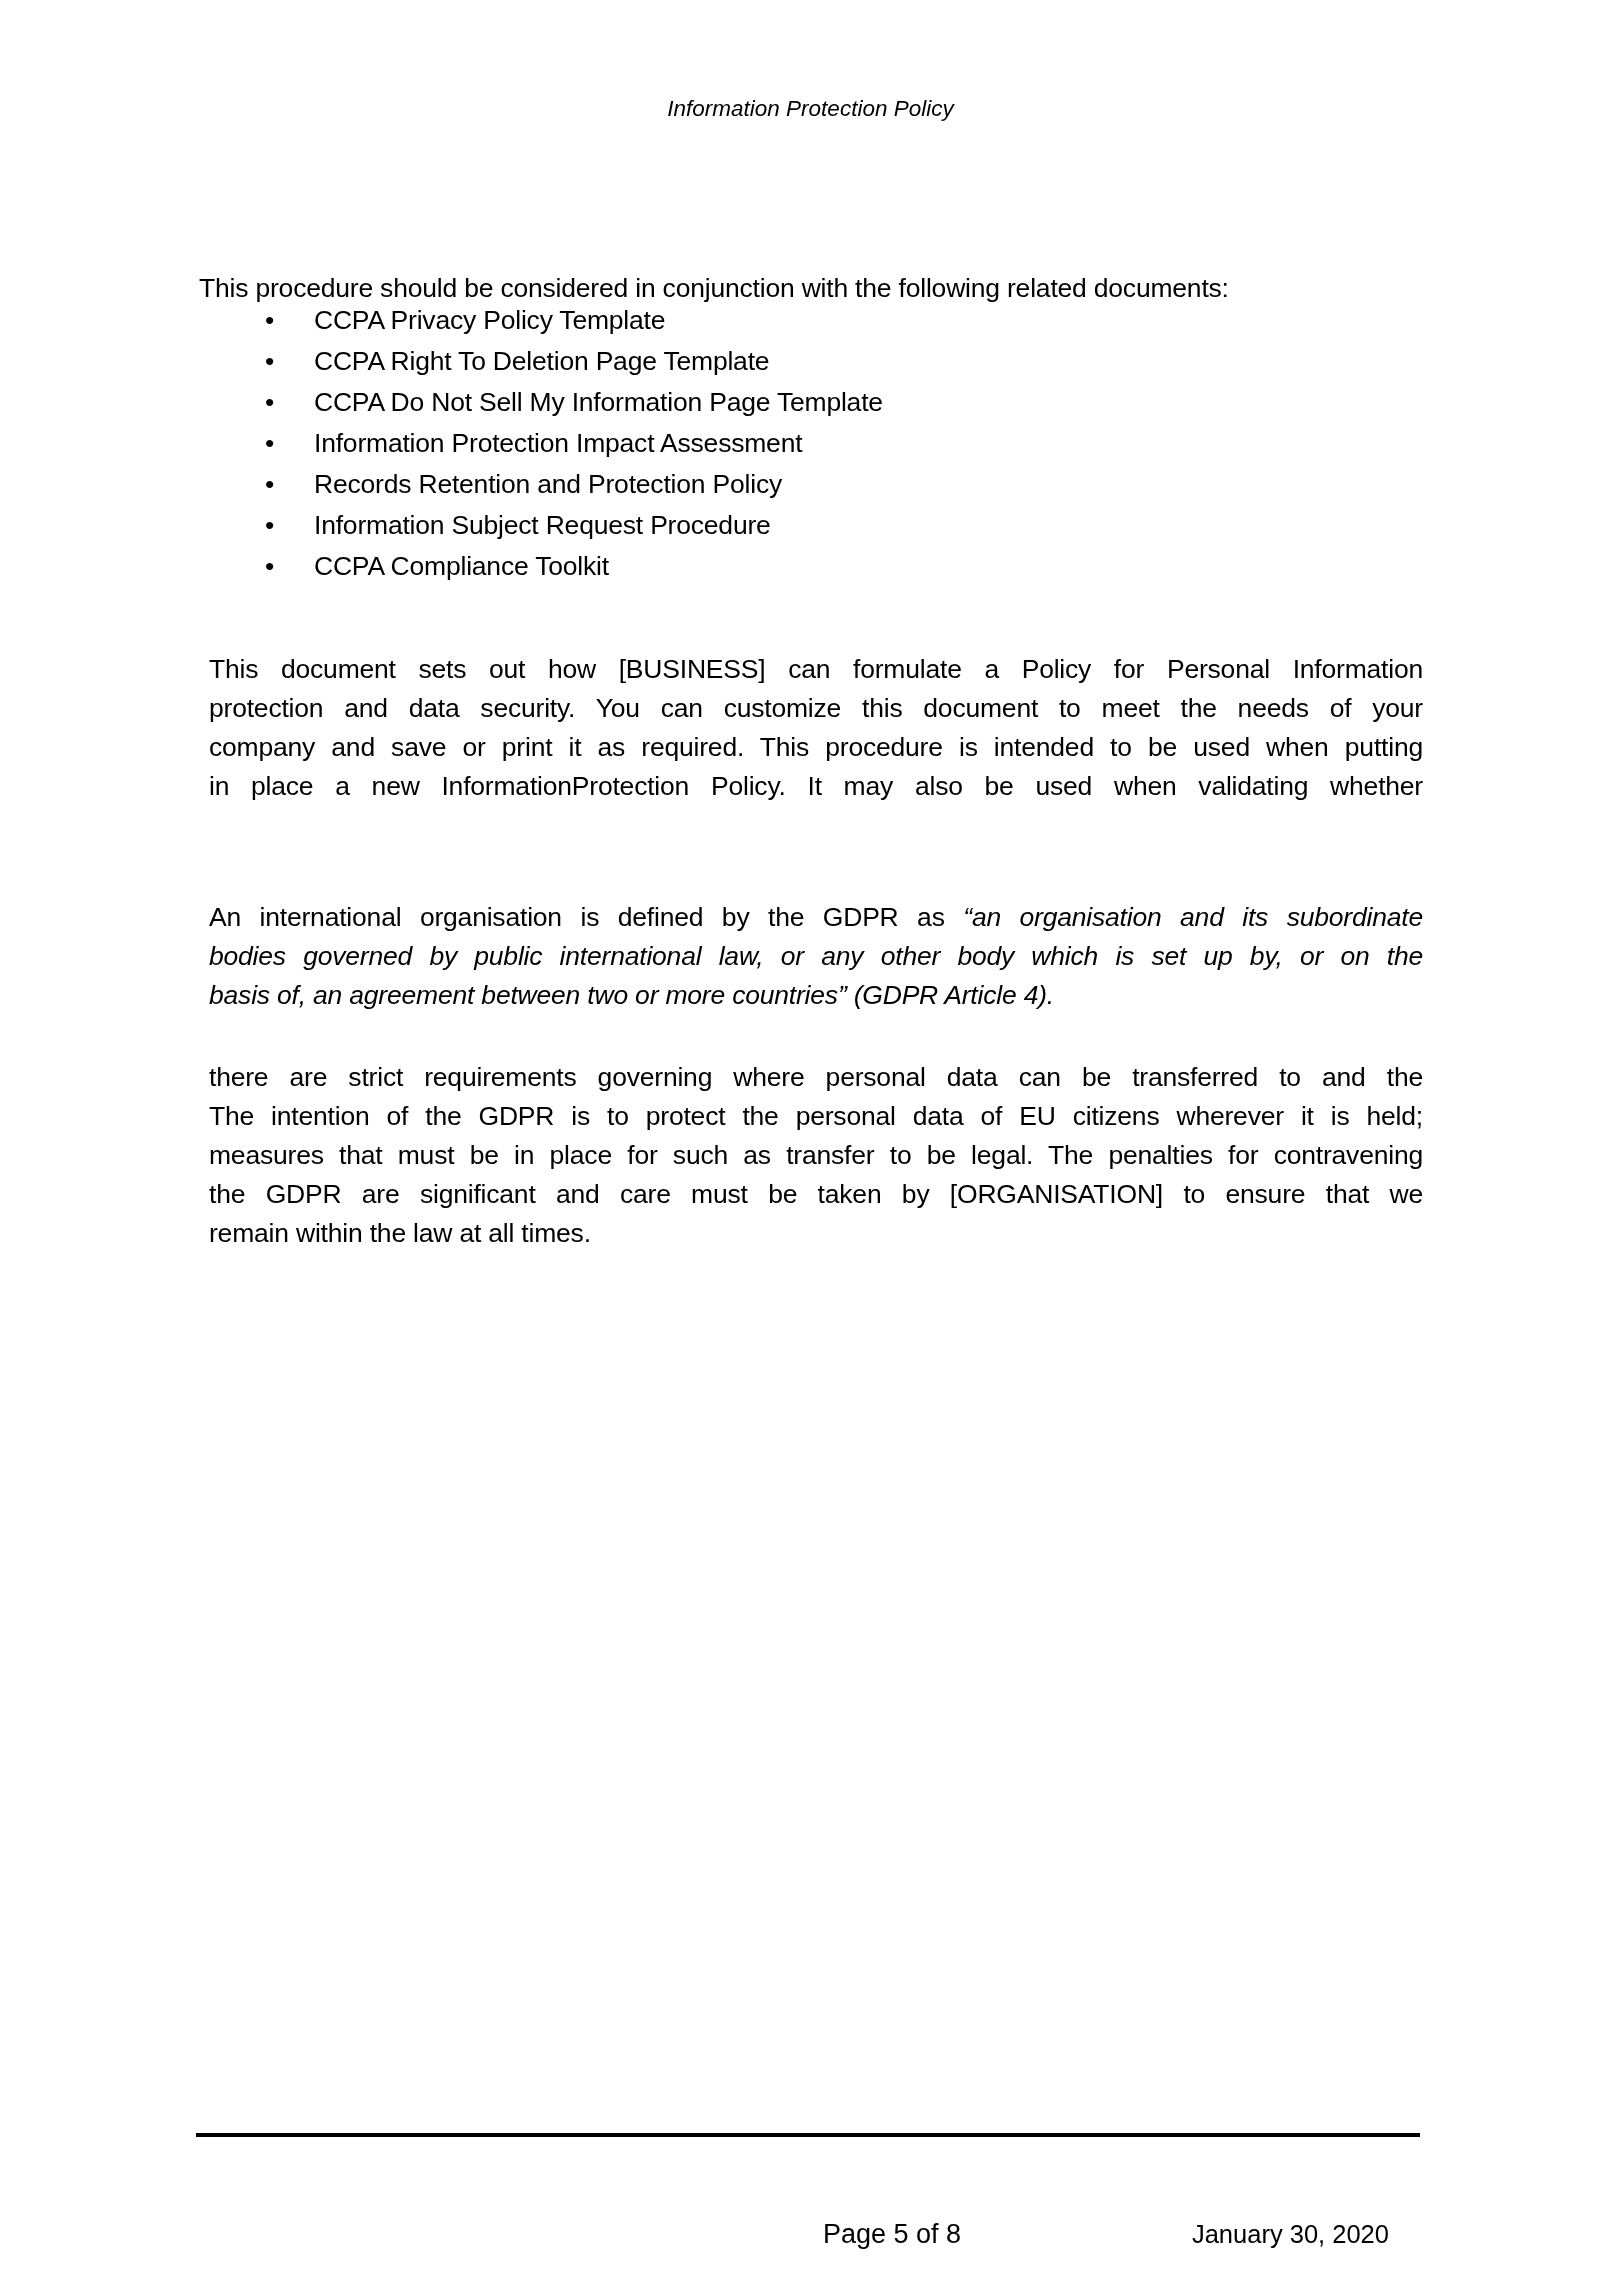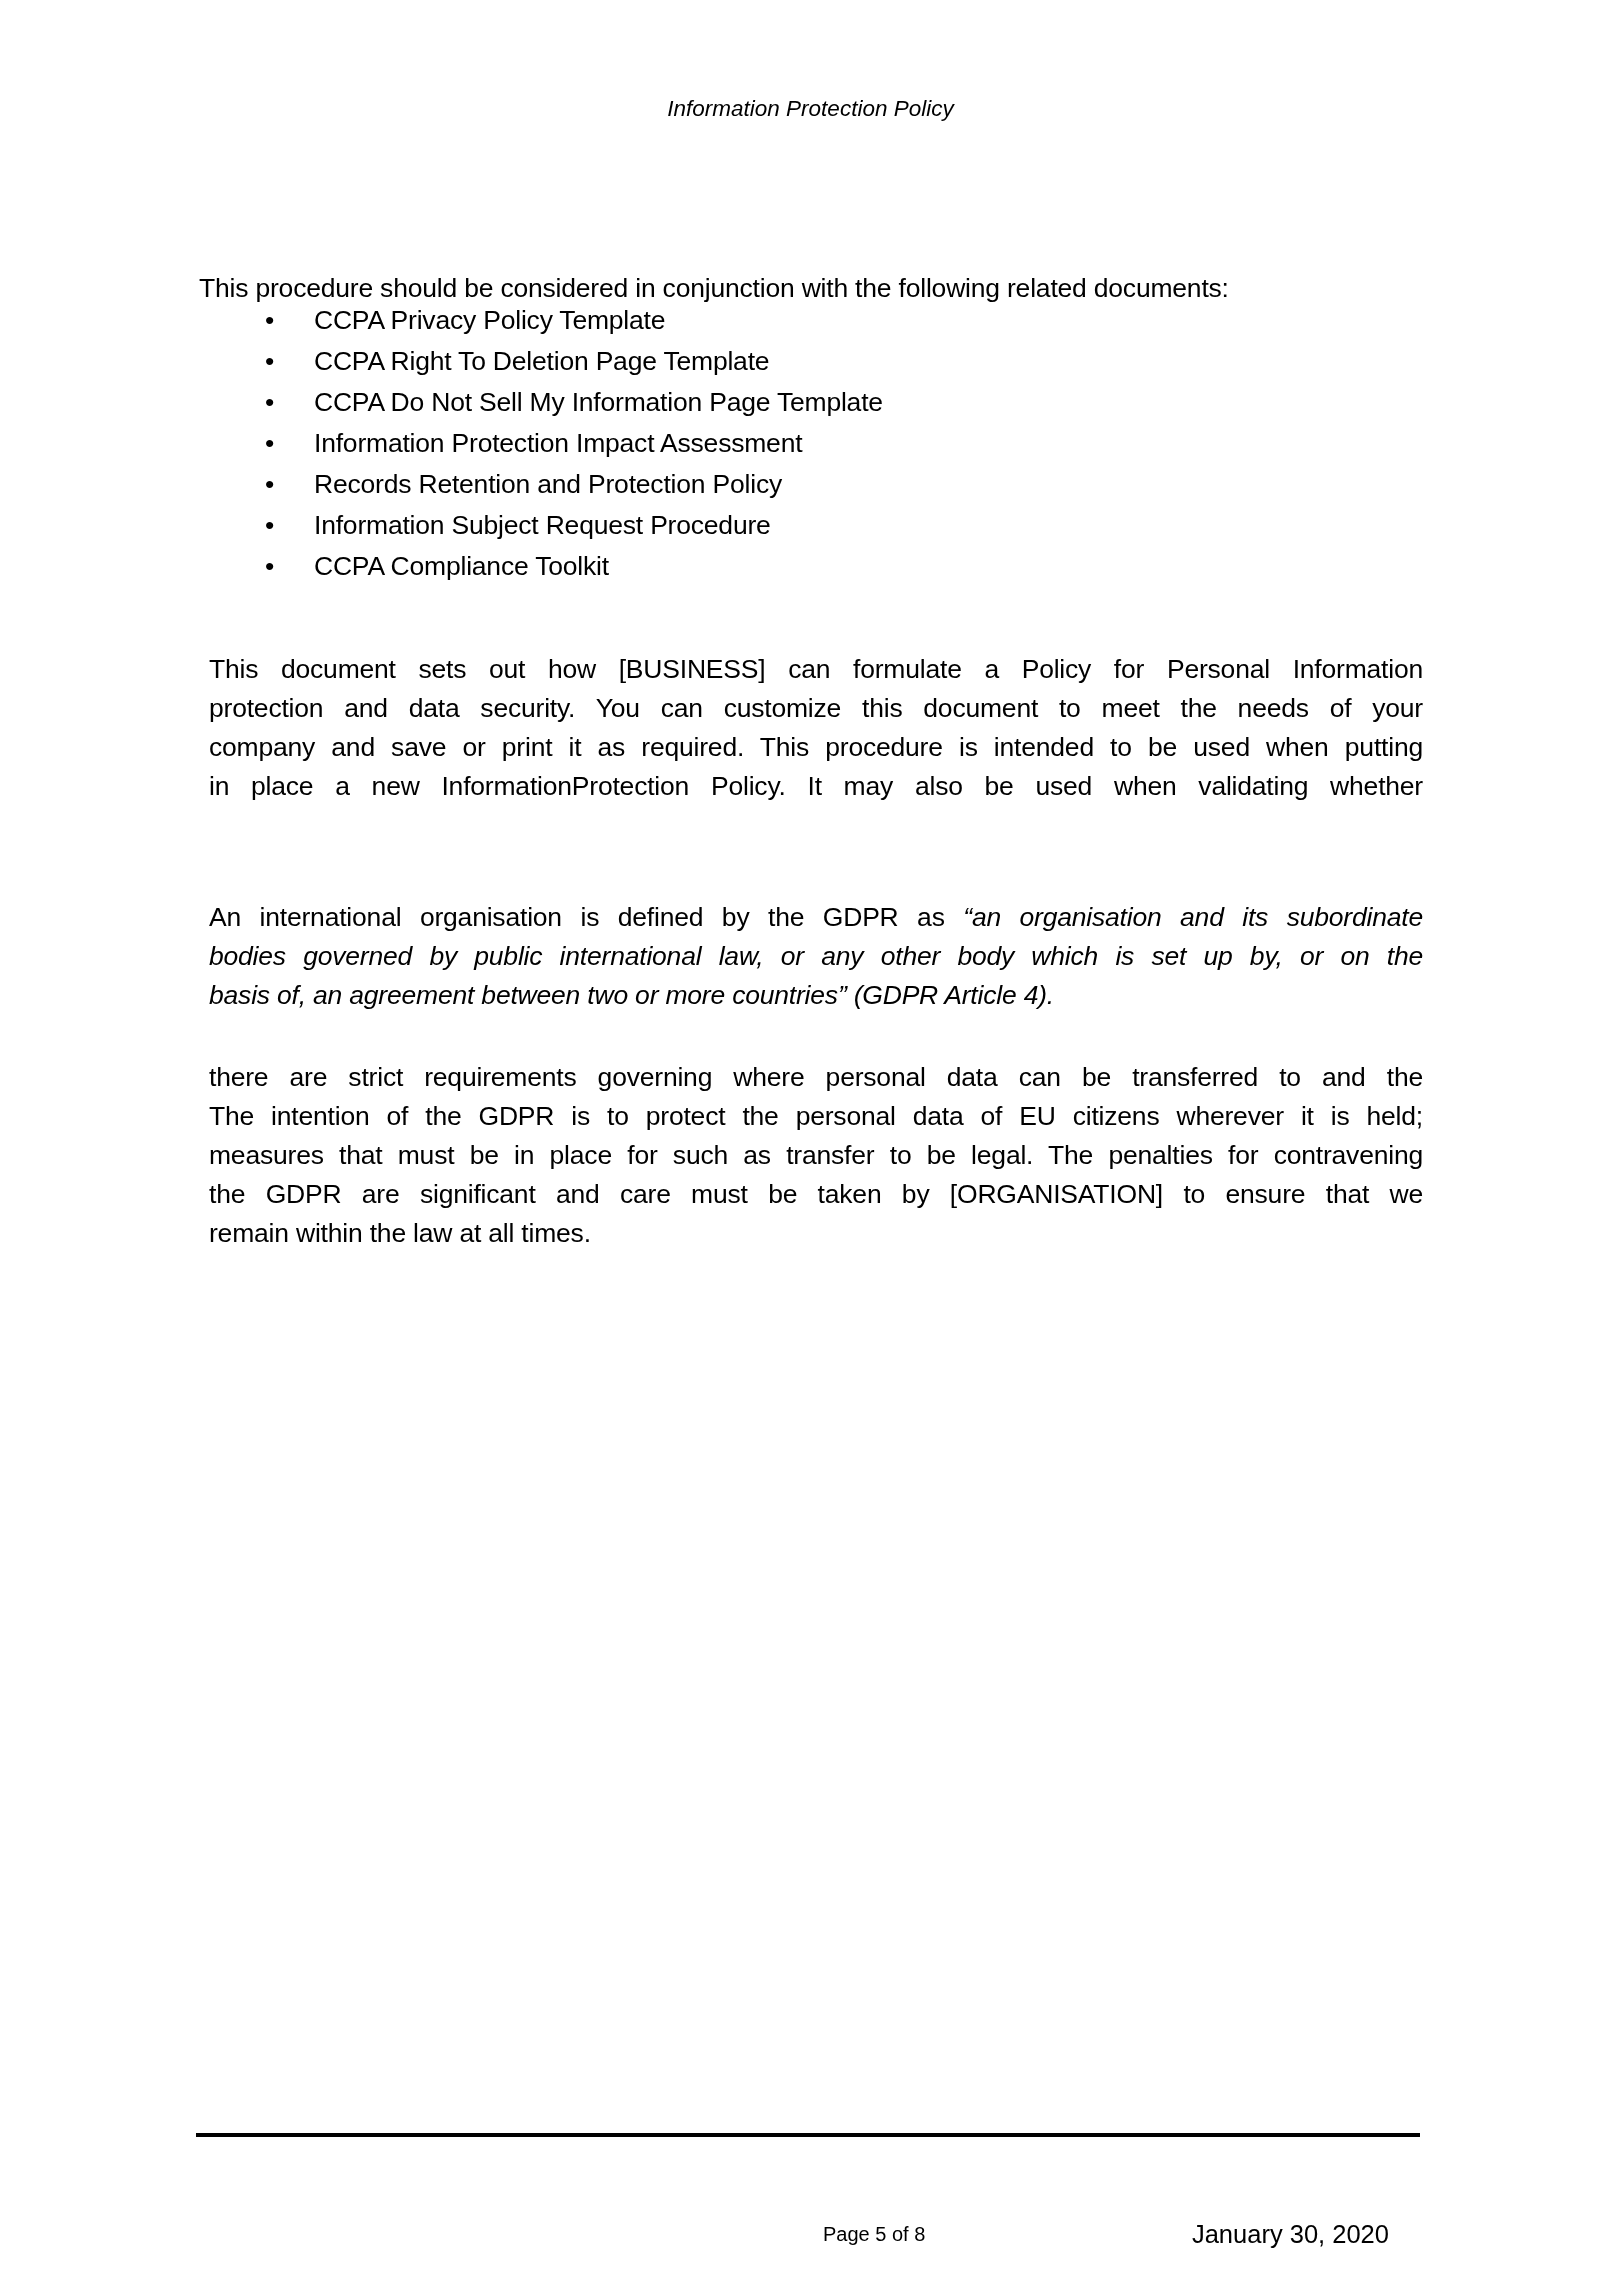--- a/index.html
+++ b/index.html
@@ -67,21 +67,21 @@
     left: 196px;
     top: 2133px;
     width: 1224px;
     height: 3.9px;
     background: #000000;
   }
   .footer-page {
     position: absolute;
     left: 823px;
     top: 2218px;
-    font-size: 20px;
+    font-size: 27px;
     line-height: 33px;
     text-align: center;
   }
   .footer-date {
     position: absolute;
     right: 232px;
     top: 2218px;
     font-size: 25.5px;
     line-height: 33px;
   }

